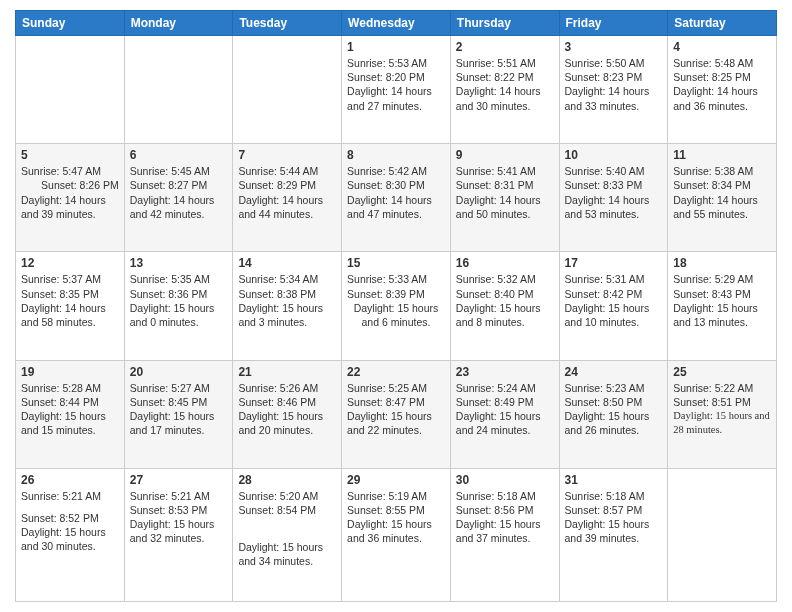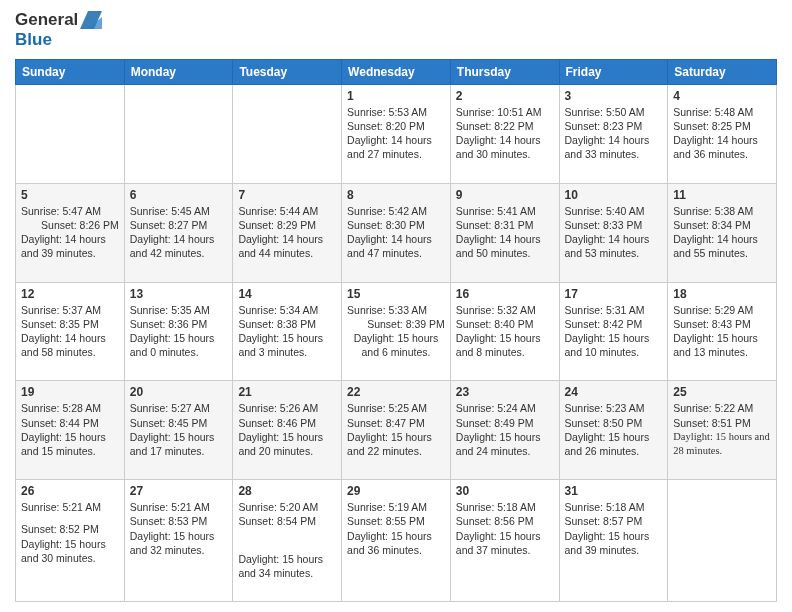--- a/index.html
+++ b/index.html
@@ -77,38 +77,20 @@
       display: block;
     }
     .empty-cell {
       background: #f9f9f9;
     }
   </style>
 </head>
 <body>
 
 <div class="page">
-  <div class="header">
-    <div class="logo">
-  <div style="display:flex;flex-direction:column;align-items:flex-start;line-height:1.2;">
-    <div style="display:flex;align-items:center;gap:2px;">
-      <span style="font-size:17px;font-weight:bold;color:#333;">General</span>
-      <svg width="22" height="18" viewBox="0 0 22 18">
-        <polygon points="0,18 14,18 22,0 8,0" fill="#1a6aad" opacity="0.85"></polygon>
-        <polygon points="8,18 22,18 22,6" fill="#2a7ac7" opacity="0.7"></polygon>
-      </svg>
-    </div>
-    <span style="font-size:17px;font-weight:bold;color:#1a6aad;">Blue</span>
-  </div>
-</div>
-    <div class="title-block">
-      <div class="main-title"></div>
-      <div class="subtitle"></div>
-    </div>
-  </div>
 
   <table class="calendar">
     <thead>
       <tr>
       <th>Sunday</th>
           <th>Monday</th>
           <th>Tuesday</th>
           <th>Wednesday</th>
           <th>Thursday</th>
           <th>Friday</th>
@@ -121,21 +103,21 @@
           <td class="empty-cell"></td>
           <td class="empty-cell"></td>
           <td>
             <span class="day-number">1</span>
             <div style="line-height: 1.35;">Sunrise: 5:53 AM</div>
             <div style="line-height: 1.35;">Sunset: 8:20 PM</div>
             <div style="line-height: 1.35;">Daylight: 14 hours and 27 minutes.</div>
           </td>
           <td>
             <span class="day-number">2</span>
-            <div style="line-height: 1.35;">Sunrise: 10:51 AM</div>
+            <div style="line-height: 1.35;">Sunrise: 5:51 AM</div>
             <div style="line-height: 1.35;">Sunset: 8:22 PM</div>
             <div style="line-height: 1.35;">Daylight: 14 hours and 30 minutes.</div>
           </td>
           <td>
             <span class="day-number">3</span>
             <div style="line-height: 1.35;">Sunrise: 5:50 AM</div>
             <div style="line-height: 1.35;">Sunset: 8:23 PM</div>
             <div style="line-height: 1.35;">Daylight: 14 hours and 33 minutes.</div>
           </td>
           <td>
@@ -204,21 +186,21 @@
           </td>
           <td>
             <span class="day-number">14</span>
             <div style="line-height: 1.35;">Sunrise: 5:34 AM</div>
             <div style="line-height: 1.35;">Sunset: 8:38 PM</div>
             <div style="line-height: 1.35;">Daylight: 15 hours and 3 minutes.</div>
           </td>
           <td>
             <span class="day-number">15</span>
             <div style="line-height: 1.35;">Sunrise: 5:33 AM</div>
-            <div style="line-height: 1.35; text-align: right;">Sunset: 8:39 PM</div>
+            <div style="line-height: 1.35;">Sunset: 8:39 PM</div>
             <div style="line-height: 1.35; text-align: center;">Daylight: 15 hours and 6 minutes.</div>
           </td>
           <td>
             <span class="day-number">16</span>
             <div style="line-height: 1.35;">Sunrise: 5:32 AM</div>
             <div style="line-height: 1.35;">Sunset: 8:40 PM</div>
             <div style="line-height: 1.35;">Daylight: 15 hours and 8 minutes.</div>
           </td>
           <td>
             <span class="day-number">17</span>

